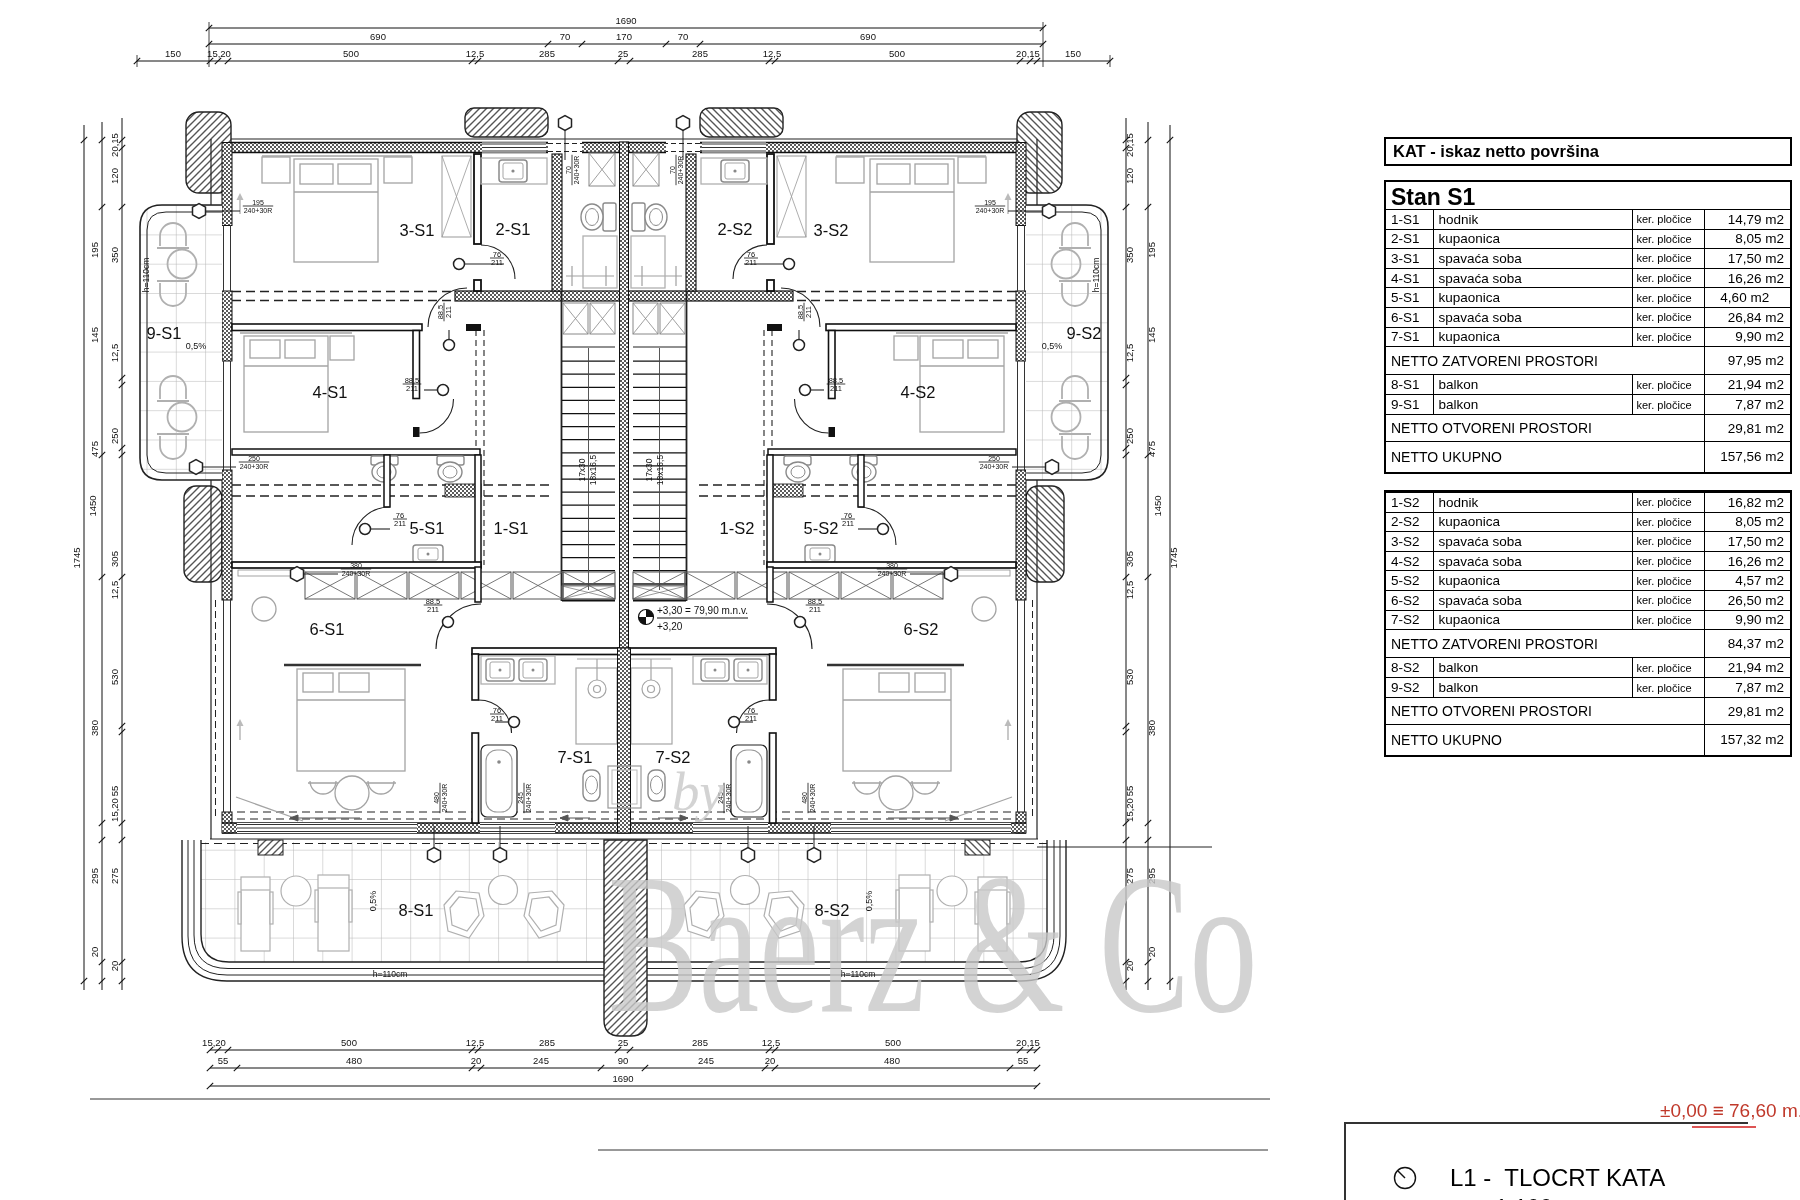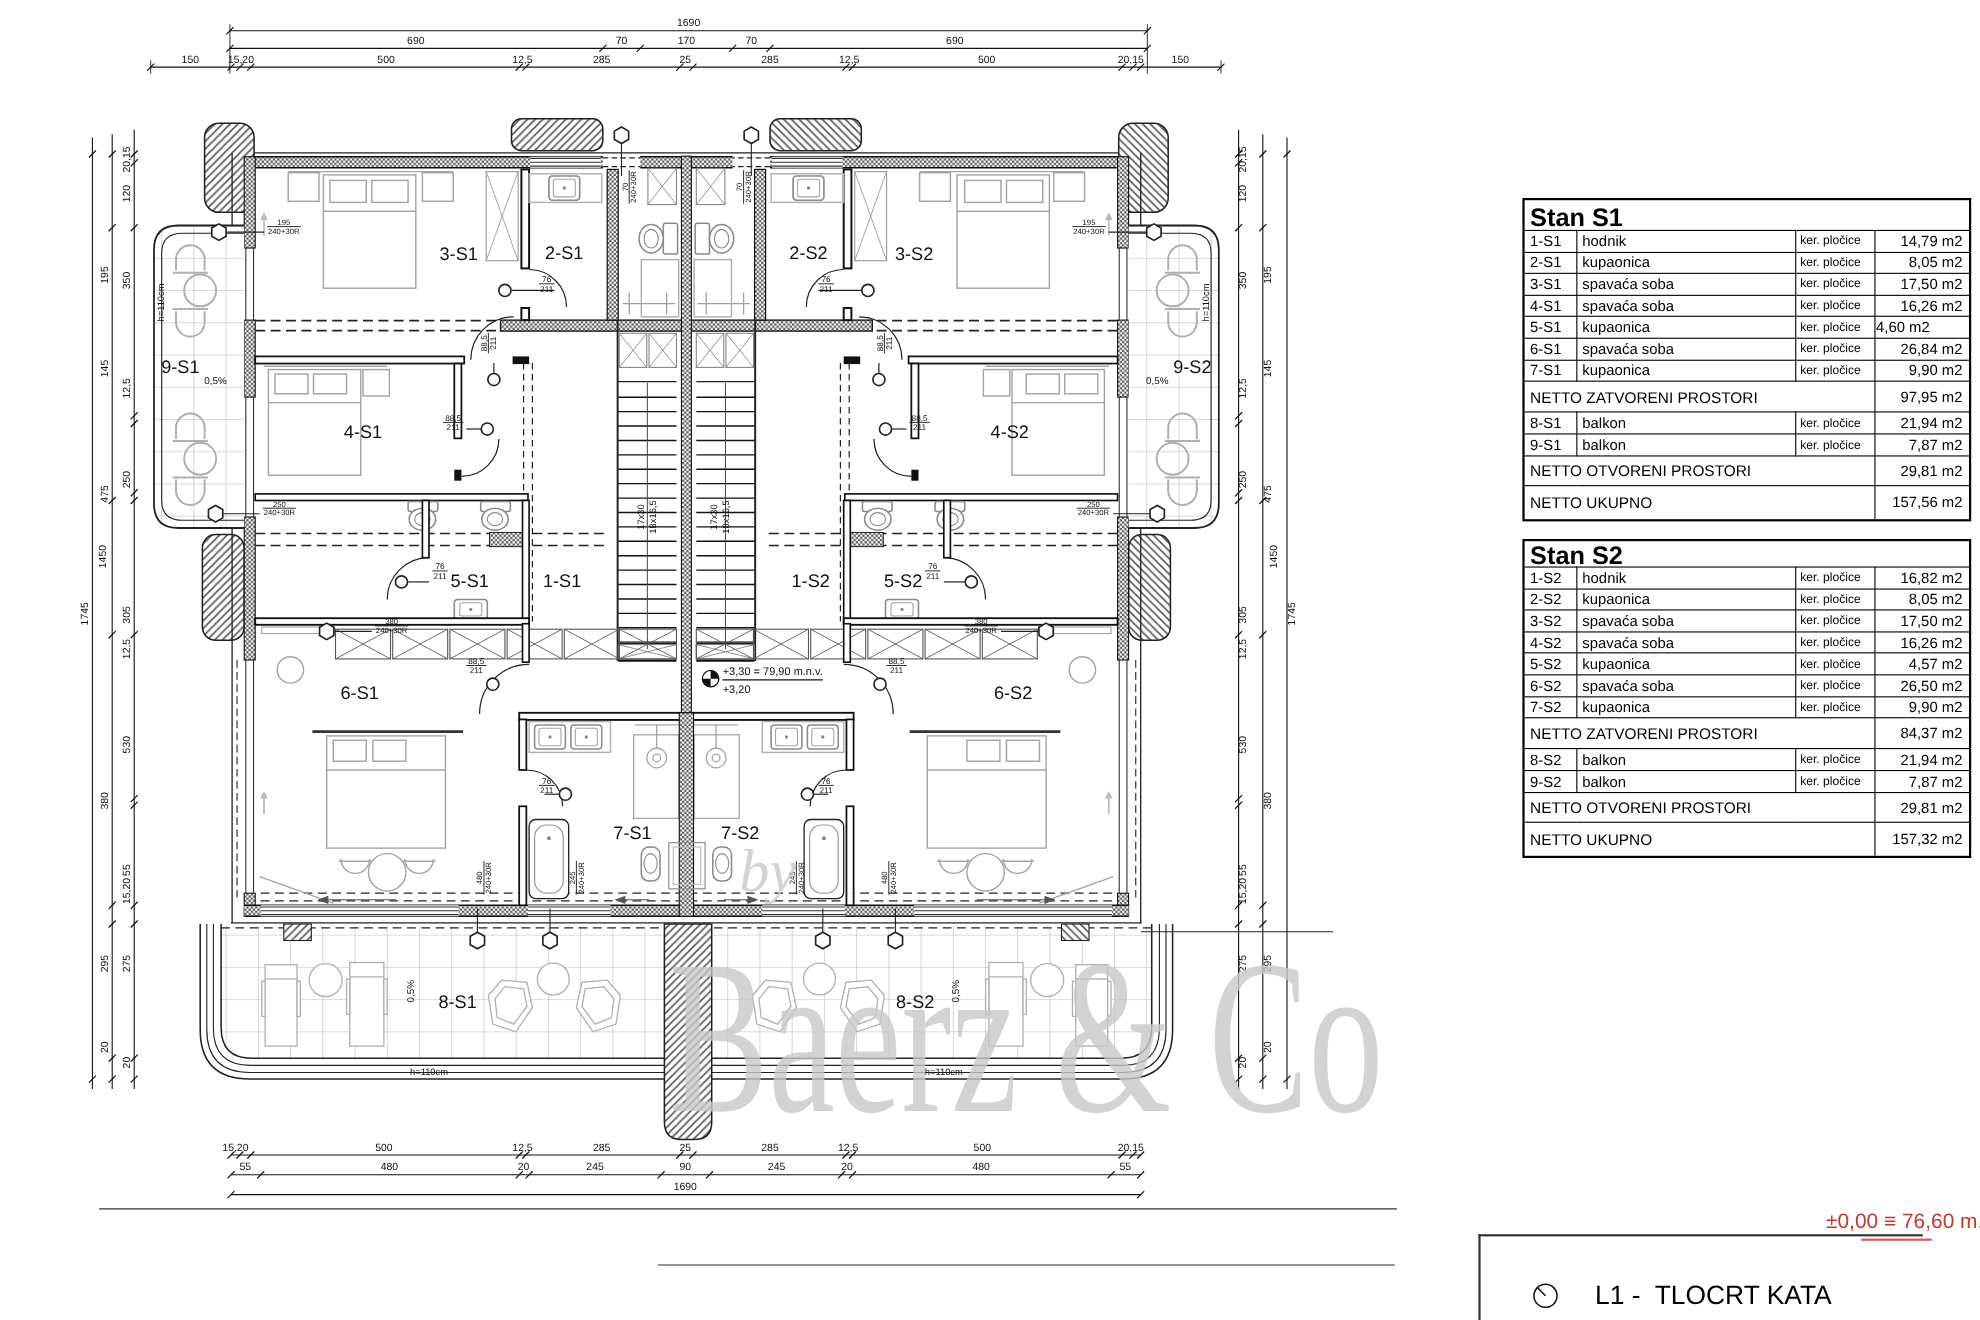--- a/index.html
+++ b/index.html
@@ -777,20 +777,22 @@
 <line x1="1037" y1="847" x2="1212" y2="847" stroke="#222" stroke-width="1"></line>
 <line x1="90" y1="1099" x2="1270" y2="1099" stroke="#333" stroke-width="1"></line>
 <line x1="598" y1="1150" x2="1268" y2="1150" stroke="#333" stroke-width="1"></line>
 </svg>
 
 <div class="wm" style="left:672px;top:760px;font-size:55px;font-style:italic;">by</div>
 
 <div class="wm" id="wm1" style="left:608px;top:829px;font-size:200px;white-space:nowrap;transform-origin:0 0;transform:scaleX(0.68);">Baerz &amp; Co</div>
 
 
+<div style="position:absolute;left:1384px;top:137px;width:408px;height:29px;border:2px solid #000;
+font-weight:bold;font-size:16.5px;line-height:25px;padding-left:7px;">KAT - iskaz netto površina</div>
 
 <div style="position:absolute;left:1384px;top:180px;width:408px;border:2px solid #000;background:#fff;">
       <div style="font-weight:bold;font-size:23px;padding:2px 0 1px 5px;height:27px;">Stan S1</div>
       <table style="width:100%;border-collapse:collapse;font-size:13.5px;">
         <tbody>
           <tr style="height:19.6px;">
             <td style="border:1.5px solid #000;border-left:none;width:47px;padding-left:5px;">1-S1</td>
             <td style="border:1.5px solid #000;width:199px;padding-left:5px;">hodnik</td>
             <td style="border:1.5px solid #000;font-size:11px;width:72px;padding-left:4px;">ker. pločice</td>
             <td style="border:1.5px solid #000;border-right:none;text-align:right;padding-right:6px;">14,79 m2</td>
@@ -810,21 +812,21 @@
           <tr style="height:19.6px;">
             <td style="border:1.5px solid #000;border-left:none;width:47px;padding-left:5px;">4-S1</td>
             <td style="border:1.5px solid #000;width:199px;padding-left:5px;">spavaća soba</td>
             <td style="border:1.5px solid #000;font-size:11px;width:72px;padding-left:4px;">ker. pločice</td>
             <td style="border:1.5px solid #000;border-right:none;text-align:right;padding-right:6px;">16,26 m2</td>
           </tr>
           <tr style="height:19.6px;">
             <td style="border:1.5px solid #000;border-left:none;width:47px;padding-left:5px;">5-S1</td>
             <td style="border:1.5px solid #000;width:199px;padding-left:5px;">kupaonica</td>
             <td style="border:1.5px solid #000;font-size:11px;width:72px;padding-left:4px;">ker. pločice</td>
-            <td style="border:1.5px solid #000;border-right:none;text-align:left;padding-right:6px;">4,60 m2</td>
+            <td style="border:1.5px solid #000;border-right:none;text-align:center;padding-right:6px;">4,60 m2</td>
           </tr>
           <tr style="height:19.6px;">
             <td style="border:1.5px solid #000;border-left:none;width:47px;padding-left:5px;">6-S1</td>
             <td style="border:1.5px solid #000;width:199px;padding-left:5px;">spavaća soba</td>
             <td style="border:1.5px solid #000;font-size:11px;width:72px;padding-left:4px;">ker. pločice</td>
             <td style="border:1.5px solid #000;border-right:none;text-align:right;padding-right:6px;">26,84 m2</td>
           </tr>
           <tr style="height:19.6px;">
             <td style="border:1.5px solid #000;border-left:none;width:47px;padding-left:5px;">7-S1</td>
             <td style="border:1.5px solid #000;width:199px;padding-left:5px;">kupaonica</td>
@@ -853,21 +855,20 @@
           </tr>
           <tr style="height:30px;">
             <td colspan="3" style="border-top:1.5px solid #000;border-left:none;padding-left:5px;font-size:14px;">NETTO UKUPNO</td>
             <td style="border-top:1.5px solid #000;border-left:1.5px solid #000;text-align:right;padding-right:6px;">157,56 m2</td>
           </tr>
         </tbody>
       </table>
     </div>
 
 <div style="position:absolute;left:1384px;top:490px;width:408px;border:2px solid #000;background:#fff;">
-      <div style="font-weight:bold;font-size:23px;padding:0px 0 1px 5px;height:23px;">Stan S2</div>
       <table style="width:100%;border-collapse:collapse;font-size:13.5px;">
         <tbody>
           <tr style="height:19.6px;">
             <td style="border:1.5px solid #000;border-left:none;width:47px;padding-left:5px;">1-S2</td>
             <td style="border:1.5px solid #000;width:199px;padding-left:5px;">hodnik</td>
             <td style="border:1.5px solid #000;font-size:11px;width:72px;padding-left:4px;">ker. pločice</td>
             <td style="border:1.5px solid #000;border-right:none;text-align:right;padding-right:6px;">16,82 m2</td>
           </tr>
           <tr style="height:19.6px;">
             <td style="border:1.5px solid #000;border-left:none;width:47px;padding-left:5px;">2-S2</td>

